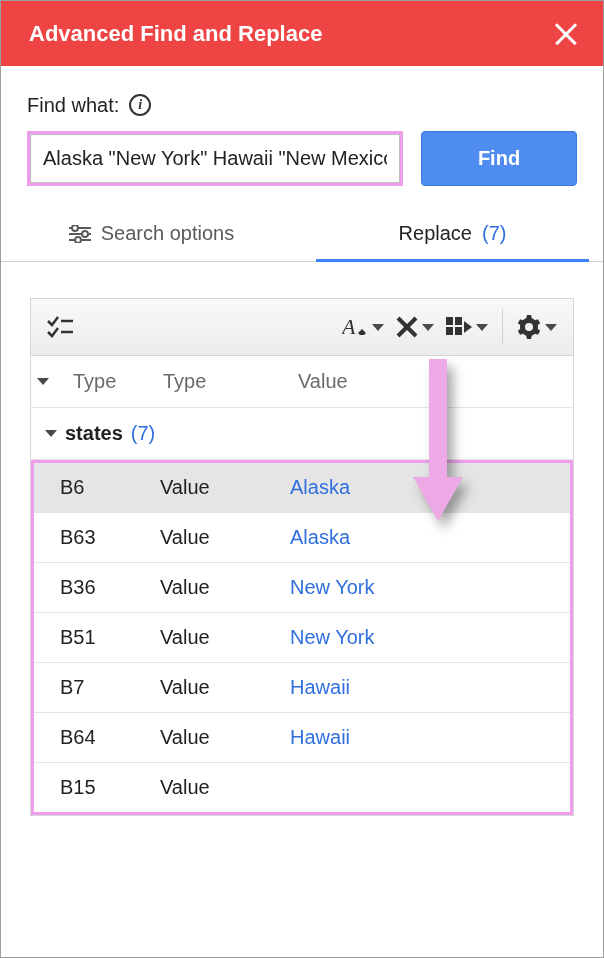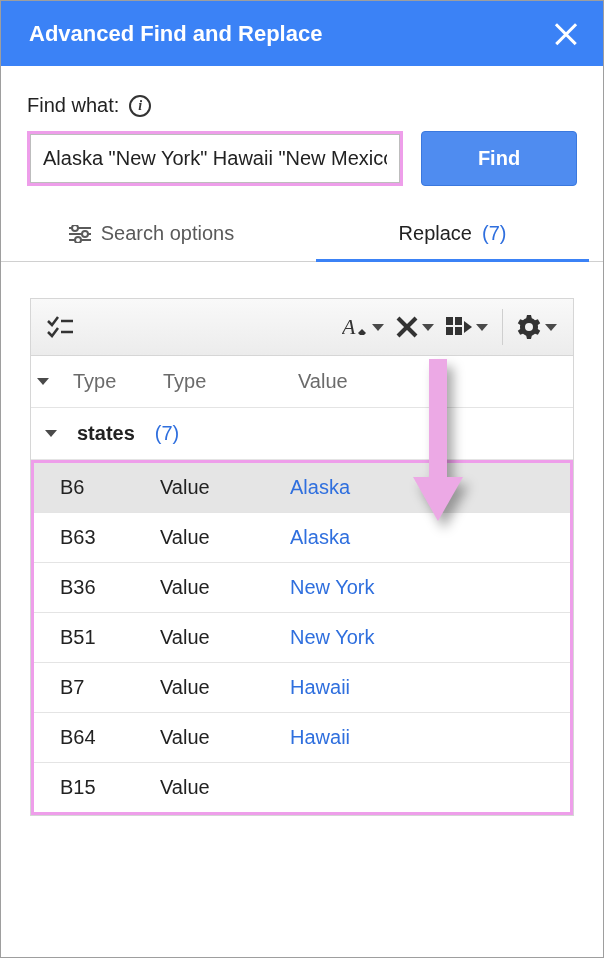--- a/index.html
+++ b/index.html
@@ -10,21 +10,21 @@
     body {
       font-family: Arial, Helvetica, sans-serif;
       background: #fff;
       width: 604px;
       height: 958px;
       border: 1px solid #9e9e9e;
       position: relative;
       overflow: hidden;
     }
     .header {
-      background: #3b82f6;
+      background: #ef4444;
       color: #fff;
       height: 65px;
       display: flex;
       align-items: center;
       justify-content: space-between;
       padding: 0 24px 0 28px;
     }
     .header-title {
       font-size: 22px;
       font-weight: bold;
@@ -46,21 +46,21 @@
     }
     .close-icon::before { transform: translate(-50%, -50%) rotate(45deg); }
     .close-icon::after { transform: translate(-50%, -50%) rotate(-45deg); }
 
     .body {
       padding: 28px 26px 0;
     }
 
     .find-label-row {
       display: flex;
-      align-items: flex-end;
+      align-items: flex-start;
       gap: 10px;
       margin-bottom: 14px;
     }
     .find-label {
       font-size: 20px;
       color: #222;
     }
     .info-icon {
       width: 22px;
       height: 22px;
@@ -207,21 +207,21 @@
       padding: 14px 10px 14px 6px;
       color: #6b6b6b;
       font-size: 20px;
       border-bottom: 1px solid #e4e4e4;
     }
     .th-caret { display:flex; align-items:center; }
 
     .group-row {
       display: flex;
       align-items: center;
-      gap: 20px;
+      gap: 8px;
       padding: 14px 10px 14px 14px;
       border-bottom: 1px solid #e4e4e4;
       font-size: 20px;
     }
     .group-name { font-weight: bold; color: #222; }
     .group-count { color: #2f6fde; }
 
     .data-grid {
       border: 3px solid #ee9eea;
       border-top: 3px solid #ee9eea;

